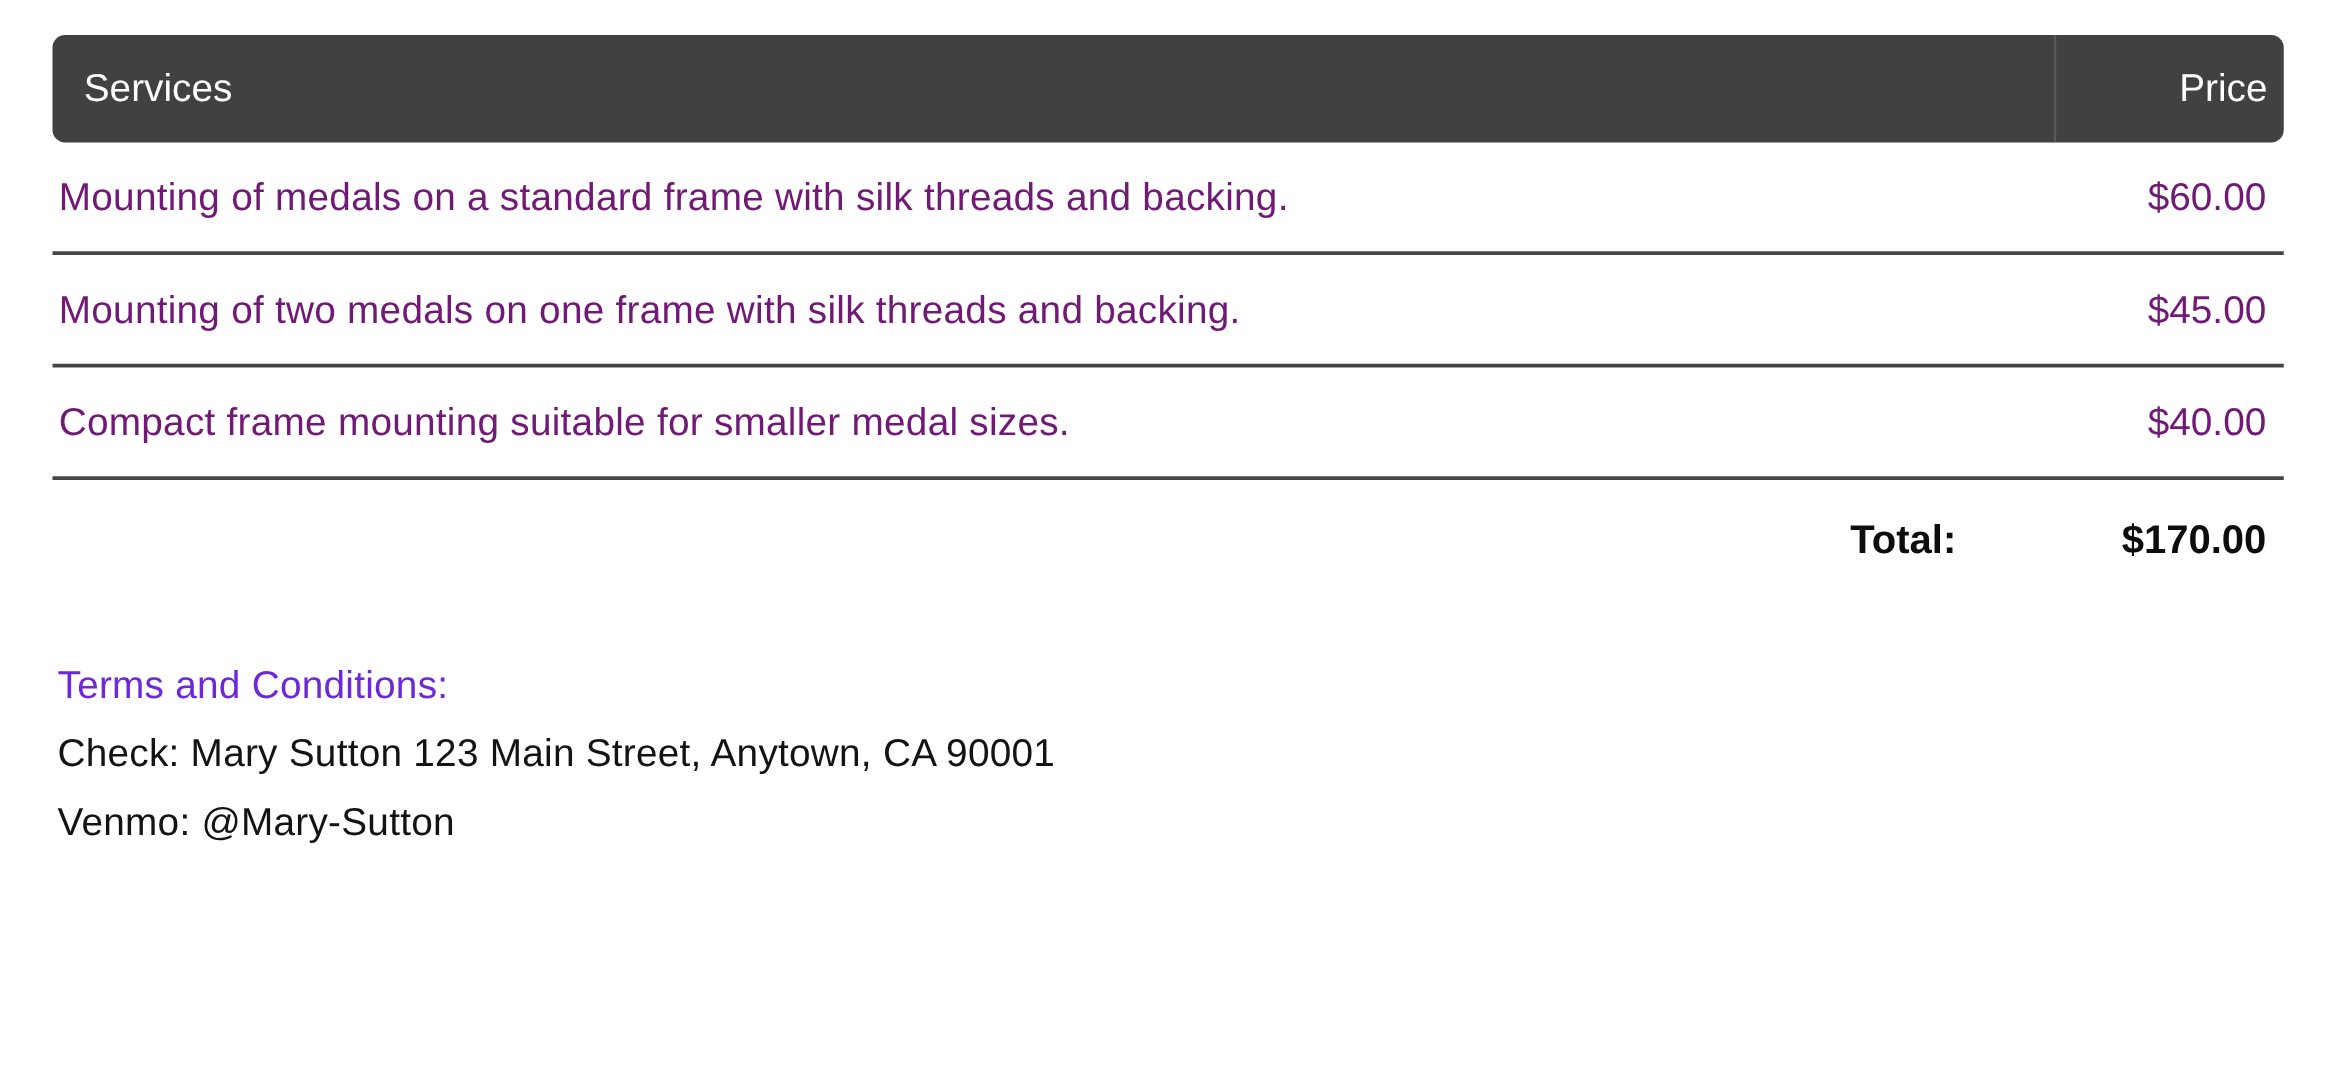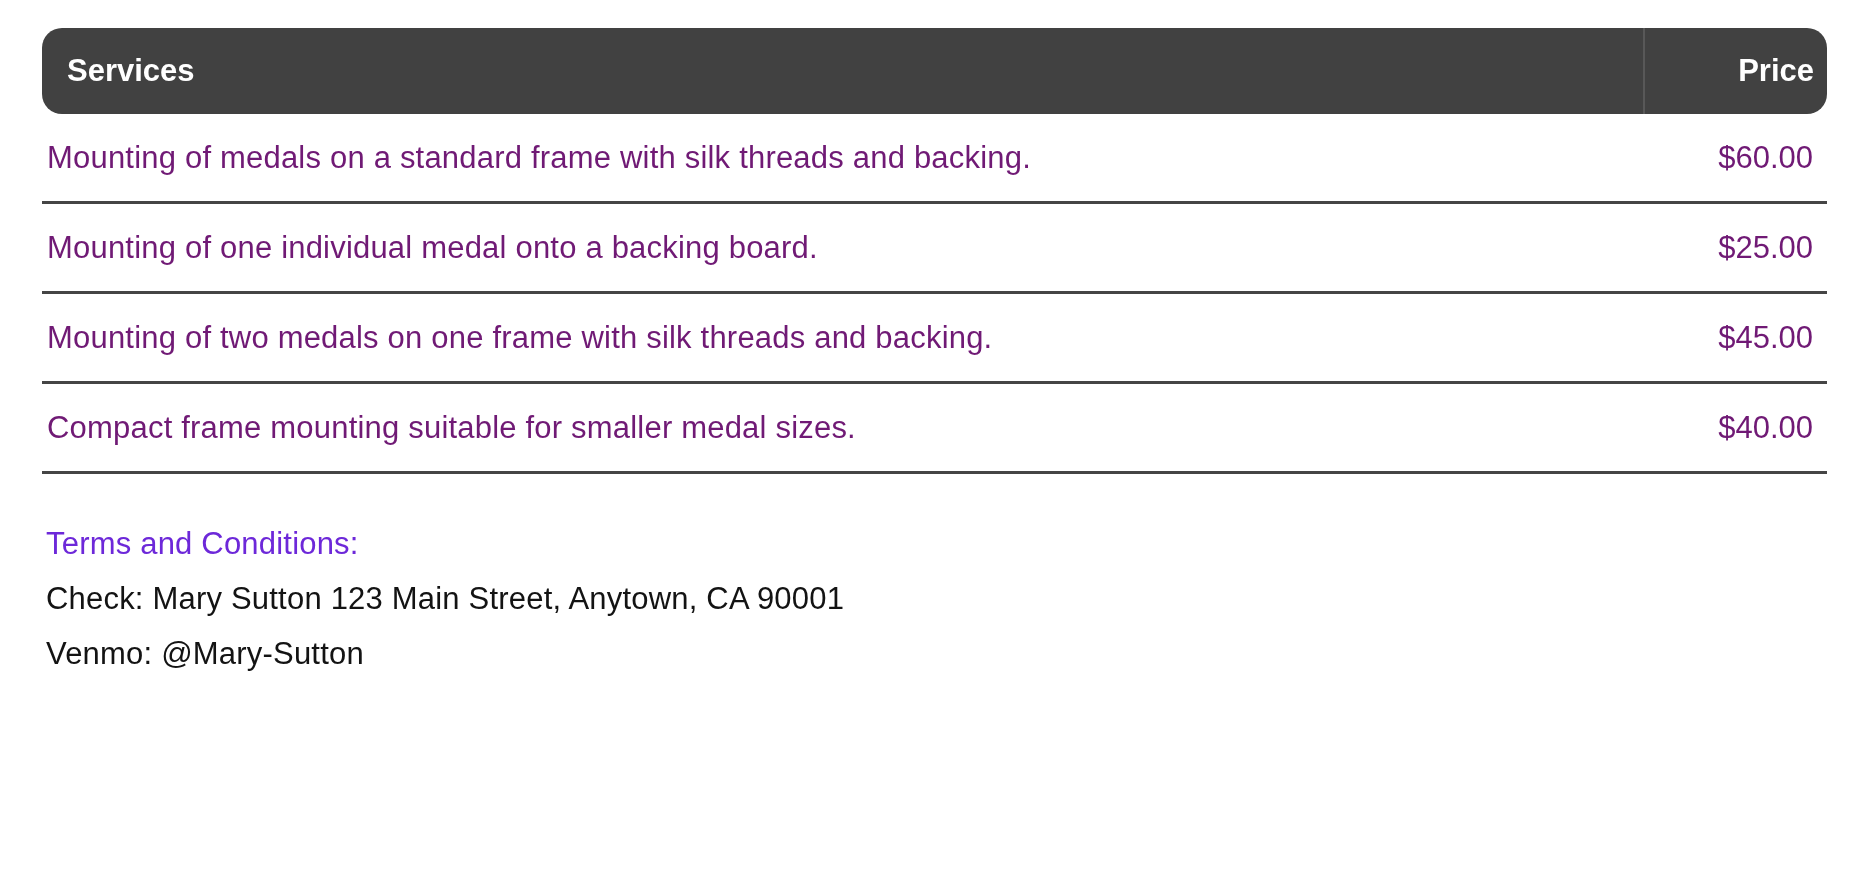--- a/index.html
+++ b/index.html
@@ -18,23 +18,23 @@
   }
 
   
   .services-table { width: 1785px; }
 
   .table-header {
     display: flex;
     align-items: stretch;
     height: 86px;
     background: #414141;
-    border-radius: 20px;
+    border-radius: 10px;
     color: #ffffff;
-    font-weight: 700;
+    font-weight: 400;
     font-size: 31px;
     overflow: hidden;
   }
   .th-services {
     flex: 1;
     display: flex;
     align-items: center;
     padding-left: 25px;
   }
   .th-price {
@@ -109,35 +109,35 @@
     <div class="table-header">
       <div class="th-services">Services</div>
       <div class="th-price">Price</div>
     </div>
 
     <div class="service-row">
       <div class="cell-desc">Mounting of medals on a standard frame with silk threads and backing.</div>
       <div class="cell-price">$60.00</div>
     </div>
 
-    <div class="service-row">
-      <div class="cell-desc">Mounting of one individual medal onto a backing board.</div>
-      <div class="cell-price">$25.00</div>
-    </div>
 
     <div class="service-row">
       <div class="cell-desc">Mounting of two medals on one frame with silk threads and backing.</div>
       <div class="cell-price">$45.00</div>
     </div>
 
     <div class="service-row">
       <div class="cell-desc">Compact frame mounting suitable for smaller medal sizes.</div>
       <div class="cell-price">$40.00</div>
     </div>
 
+    <div class="total-row">
+      <div class="total-label">Total:</div>
+      <div class="total-value">$170.00</div>
+    </div>
 
   </div>
 
   <div class="terms">
     <div class="terms-heading">Terms and Conditions:</div>
     <div class="terms-line">Check: Mary Sutton 123 Main Street, Anytown, CA 90001</div>
     <div class="terms-line">Venmo: @Mary-Sutton</div>
   </div>
 
 </div>

